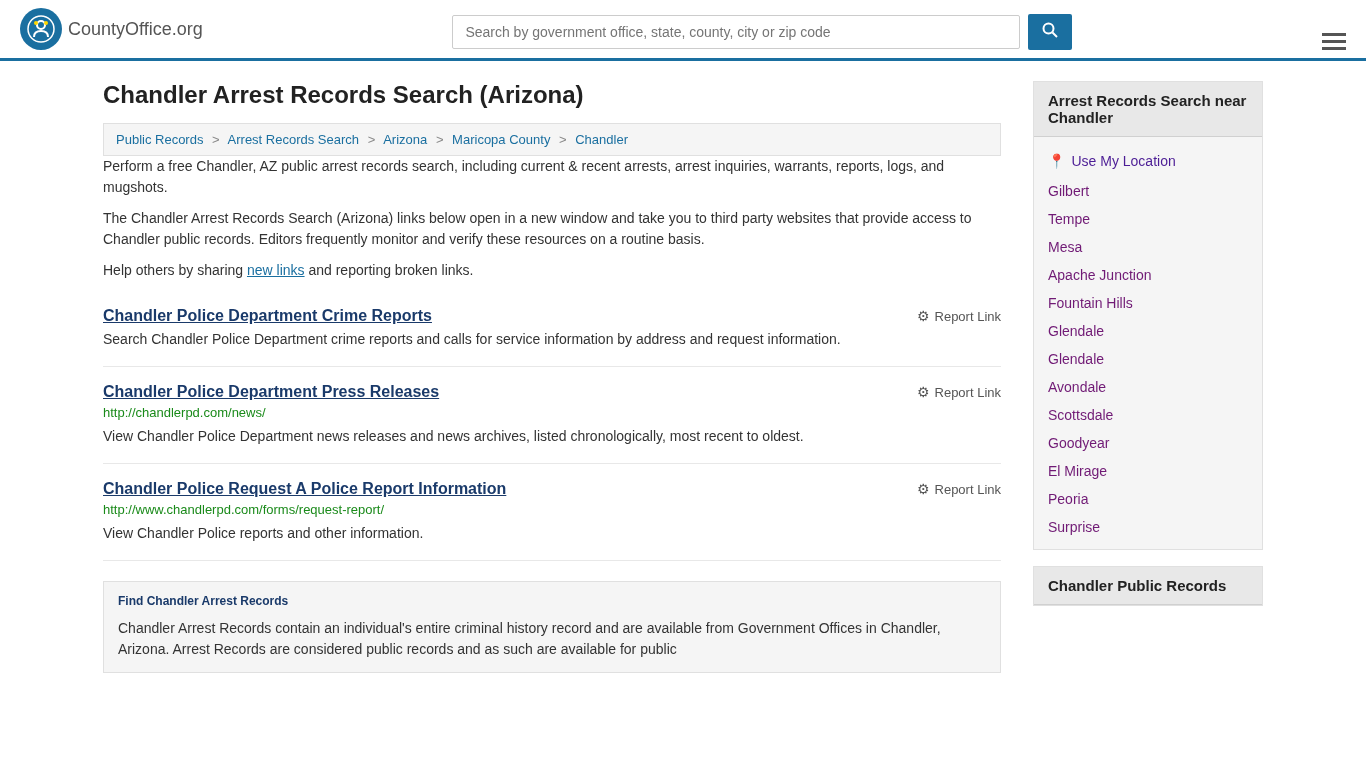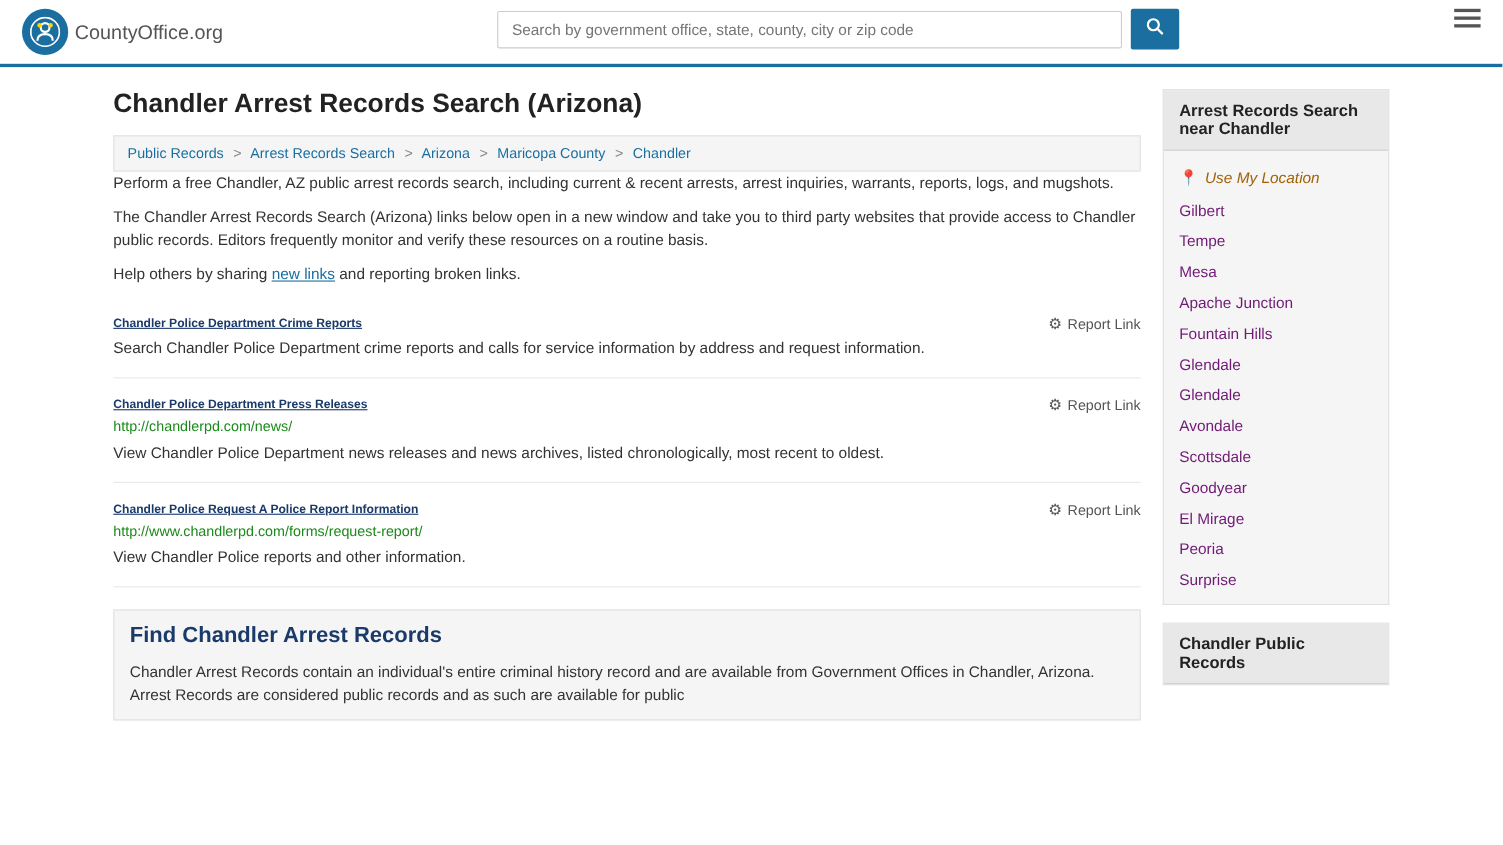--- a/index.html
+++ b/index.html
@@ -4,21 +4,21 @@
   <style>
     * { box-sizing: border-box; margin: 0; padding: 0; }
     body { font-family: Arial, sans-serif; font-size: 14px; color: #333; background: #fff; }
 
     
     #header {
       background: #fff;
       border-bottom: 3px solid #1a6fa0;
       padding: 8px 20px;
       display: flex;
-      align-items: flex-start;
+      align-items: flex-end;
       justify-content: space-between;
     }
     #logo-area {
       display: flex;
       align-items: center;
       gap: 6px;
     }
     #logo-circle {
       width: 42px;
       height: 42px;
@@ -80,27 +80,27 @@
       background: #555;
       display: block;
     }
 
     
     #main-container {
       max-width: 1200px;
       margin: 0 auto;
       padding: 20px 20px;
       display: flex;
-      gap: 20px;
+      gap: 32px;
     }
     #content {
       flex: 1;
     }
     #sidebar {
-      width: 206px;
+      width: 230px;
       flex-shrink: 0;
     }
 
     
     #page-title {
       font-size: 24px;
       font-weight: bold;
       color: #222;
       margin-bottom: 14px;
     }
@@ -133,21 +133,21 @@
       border-bottom: 1px solid #e8e8e8;
       padding: 16px 0;
     }
     .record-header {
       display: flex;
       align-items: center;
       justify-content: space-between;
       margin-bottom: 4px;
     }
     .record-title {
-      font-size: 11px;
+      font-size: 16px;
       font-weight: bold;
       color: #1a3a6a;
       text-decoration: underline;
       cursor: pointer;
     }
     .report-link-btn {
       display: flex;
       align-items: center;
       gap: 5px;
       color: #555;
@@ -171,21 +171,21 @@
     }
 
     
     .find-section {
       background: #f5f5f5;
       border: 1px solid #e0e0e0;
       padding: 12px 14px;
       margin-top: 20px;
     }
     .find-section-title {
-      font-size: 20px;
+      font-size: 12px;
       font-weight: bold;
       color: #1a3a6a;
       margin-bottom: 10px;
     }
     .find-section-text {
       font-size: 14px;
       color: #333;
       line-height: 1.5;
     }
 
@@ -219,23 +219,22 @@
       display: flex;
       align-items: center;
       gap: 6px;
       font-size: 14px;
     }
     .location-pin {
       color: #333;
       font-size: 14px;
     }
     .location-link {
-      color: #a16207;
+      color: #4c1d95;
       text-decoration: none;
-      font-style: italic;
     }
   </style>
 </head>
 <body>
 
 <div id="header">
   <div id="logo-area">
     <div id="logo-circle">
       <svg width="28" height="28" viewBox="0 0 28 28">
         <circle cx="14" cy="14" r="13" fill="#1a6fa0" stroke="#fff" stroke-width="1.5"></circle>

